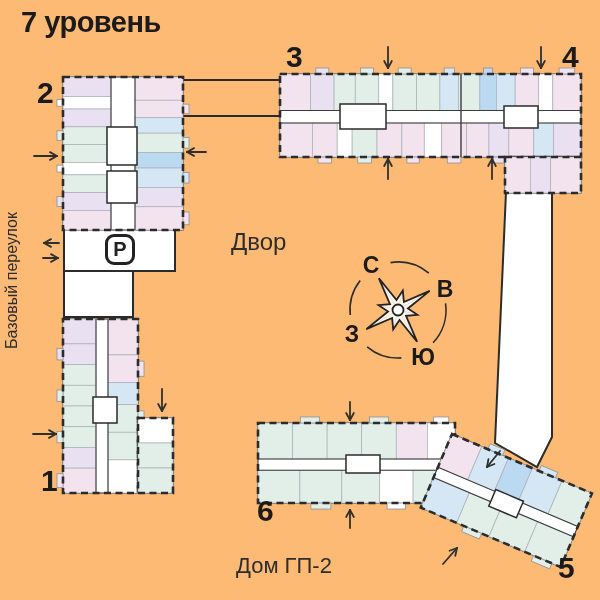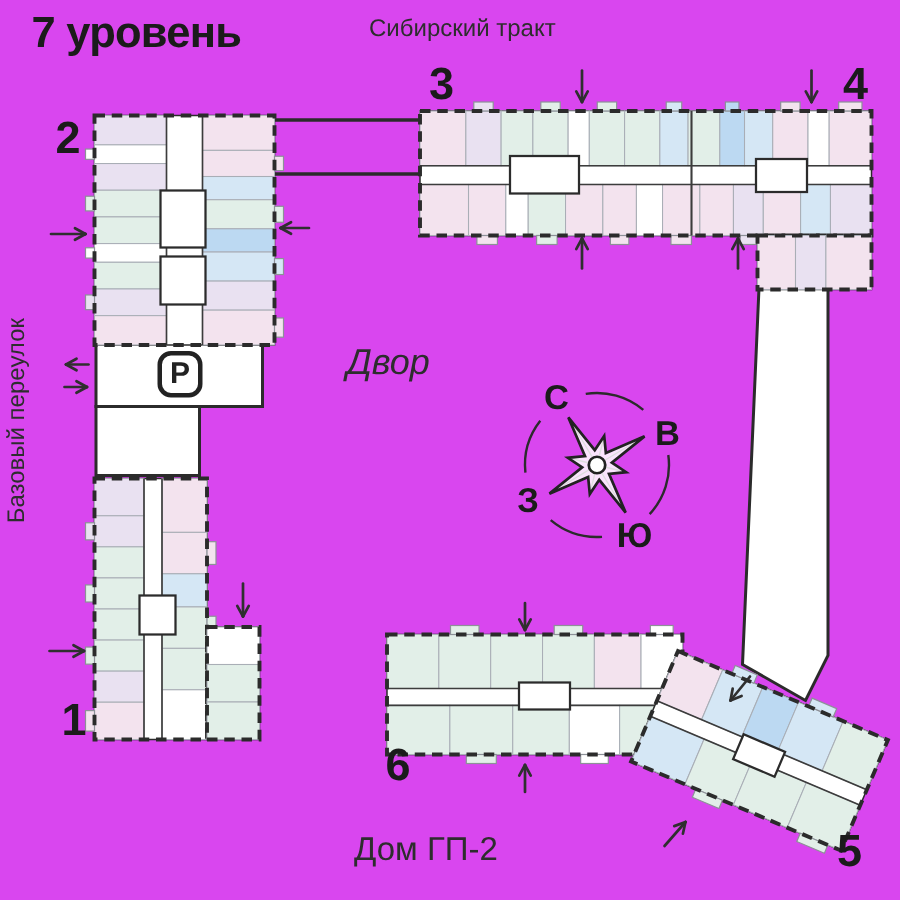--- a/index.html
+++ b/index.html
@@ -1,23 +1,23 @@
 <!DOCTYPE html>
 <html><head>
 <meta charset="utf-8">
 <style>
   html,body{margin:0;padding:0;background:#fff;}
-  #stage{position:relative;width:600px;height:600px;background:#d946ef;overflow:hidden;
+  #stage{position:relative;width:600px;height:600px;background:#fdba74;overflow:hidden;
          font-family:"Liberation Sans", sans-serif;}
   #plan{position:absolute;left:0;top:0;width:600px;height:600px;}
   .t{position:absolute;white-space:nowrap;color:#2d2d2d;}
   .title{left:21px;top:6px;font-size:29px;font-weight:700;color:#1b1b1b;letter-spacing:-0.5px;}
   .street-top{left:246px;top:11px;font-size:16px;}
   .street-left{left:3px;top:212px;font-size:16px;writing-mode:vertical-rl;transform:rotate(180deg);}
-  .courtyard{left:231px;top:228px;font-size:24px;font-style:italic;}
+  .courtyard{left:231px;top:228px;font-size:24px;}
   .house{left:236px;top:553px;font-size:22px;}
   .sec{font-size:30px;font-weight:700;color:#1b1b1b;}
   .sec1{left:41px;top:464px;} .sec2{left:37px;top:76px;} .sec3{left:286px;top:40px;}
   .sec4{left:562px;top:40px;} .sec5{left:558px;top:551px;} .sec6{left:257px;top:494px;}
   .parking{left:105px;top:234px;width:30px;height:31px;border:3px solid #222;border-radius:9px;
            box-sizing:border-box;text-align:center;line-height:25px;font-size:20px;font-weight:700;color:#222;}
   .cl{font-size:23px;font-weight:700;color:#1b1b1b;transform:translate(-50%,-50%);}
   .cl-n{left:371px;top:265px;} .cl-e{left:445px;top:289px;}
   .cl-w{left:352px;top:334px;} .cl-s{left:423px;top:357px;}
 </style>
@@ -253,21 +253,20 @@
         <line x1="398" y1="310" x2="417.4059145255199" y2="314.83843791199337" stroke="#222" stroke-width="0.9"></line>
         <line x1="398" y1="310" x2="417.056408771672" y2="341.71519012597815" stroke="#222" stroke-width="0.9"></line>
         <line x1="398" y1="310" x2="393.16156208800663" y2="329.4059145255199" stroke="#222" stroke-width="0.9"></line>
         <line x1="398" y1="310" x2="366.28480987402185" y2="329.056408771672" stroke="#222" stroke-width="0.9"></line>
         <line x1="398" y1="310" x2="378.5940854744801" y2="305.16156208800663" stroke="#222" stroke-width="0.9"></line>
         <polygon points="378.9,278.3 396.5,300.1 402.8,290.6 403.9,302.0 429.7,290.9 407.9,308.5 417.4,314.8 406.0,315.9 417.1,341.7 399.5,319.9 393.2,329.4 392.1,318.0 366.3,329.1 388.1,311.5 378.6,305.2 390.0,304.1" fill="#fff" fill-opacity="0.85" stroke="#222" stroke-width="1.8"></polygon>
         <circle cx="398" cy="310" r="5.5" fill="#fff" stroke="#222" stroke-width="1.8"></circle>
       </g>
     </svg>
   <div class="t title">7 уровень</div>
-  <div class="t street-top">Сибирский тракт</div>
   <div class="t street-left">Базовый переулок</div>
   <div class="t courtyard">Двор</div>
   <div class="t house">Дом ГП-2</div>
   <div class="t sec sec1">1</div>
   <div class="t sec sec2">2</div>
   <div class="t sec sec3">3</div>
   <div class="t sec sec4">4</div>
   <div class="t sec sec5">5</div>
   <div class="t sec sec6">6</div>
   <div class="t parking">P</div>

